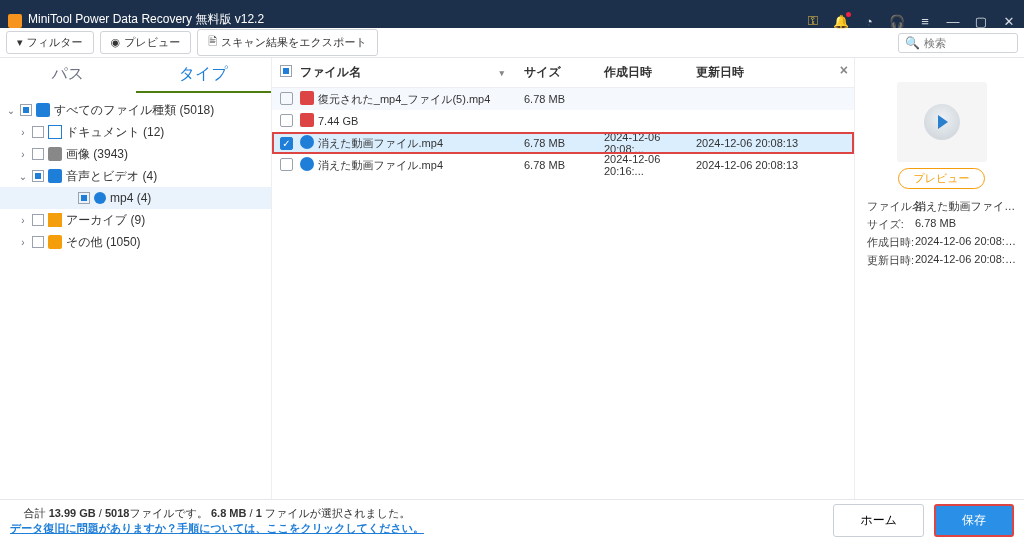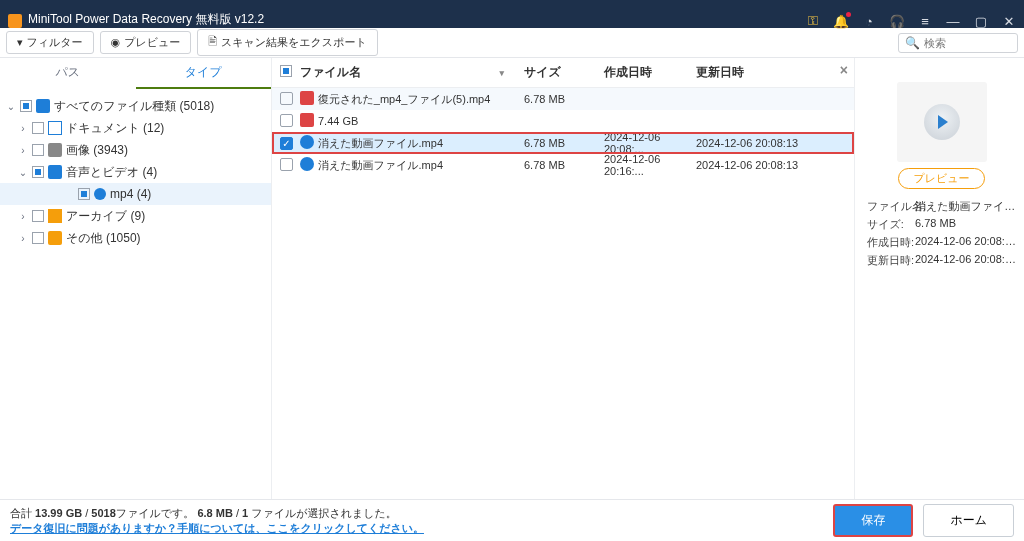--- a/index.html
+++ b/index.html
@@ -13,21 +13,21 @@
   .titlebar .bell::after { content:""; position:absolute; top:-2px; right:-3px; width:5px; height:5px; background:#e24; border-radius:50%;}
   .toolbar { height: 30px; background: #fff; border-bottom: 1px solid #e5e7eb; display: flex; align-items: center; padding: 0 6px; gap: 6px; }
   .btn { border: 1px solid #d0d3d8; background: #fff; border-radius: 3px; padding: 3px 10px; display: flex; align-items: center; gap: 4px; font-size: 11px; color:#333; cursor:pointer;}
   .btn .bi { font-size:11px;}
   .spacer { flex: 1; }
   .search { border: 1px solid #d0d3d8; border-radius: 3px; padding: 2px 6px; display:flex; align-items:center; gap:4px; width:120px;}
   .search input { border: none; outline: none; font-size: 11px; width: 90px; }
 
   .body { flex: 1; display: flex; min-height: 0; }
   .sidebar { width: 272px; border-right: 1px solid #eceef1; display: flex; flex-direction: column; }
-  .tabs { display: flex; font-size: 12px; color:#6b7280; }
+  .tabs { display: flex; font-size: 16px; color:#6b7280; }
   .tab { flex: 1; text-align: center; padding: 6px 0; cursor:pointer;}
   .tab.active { color:#1e7ed8; border-bottom:2px solid #4d7c0f; }
   .tree { padding: 6px 0; font-size: 12px; color:#333; overflow:auto; flex:1;}
   .node { display:flex; align-items:center; height:22px; gap:4px; padding-left:6px; cursor:default;}
   .node.l1 { padding-left: 18px;}
   .node.l3 { padding-left: 78px;}
   .node.sel { background:#eaf3fc;}
   .tg { width:10px; font-size:10px; color:#6b7280; text-align:center; cursor:pointer;}
   .cb { width:12px; height:12px; border:1px solid #9aa2ad; display:inline-block; cursor:pointer; position:relative;}
   .cb.some::after { content:""; position:absolute; inset:2px; background:#1e7ed8;}
@@ -63,21 +63,21 @@
   .thumb { align-self:center; width:90px; height:80px; background:#f5f5f5; display:flex; align-items:center; justify-content:center; border-radius:3px; margin-top:14px;}
   .thumb .play { width:36px; height:36px; border-radius:50%; background:radial-gradient(circle at 50% 40%, #eef2f5, #c9cfd6); display:flex; align-items:center; justify-content:center;}
   .thumb .play::after{ content:""; border-left:10px solid #2a7fce; border-top:7px solid transparent; border-bottom:7px solid transparent; margin-left:3px;}
   .preview-btn { align-self:center; margin-top:6px; border:1px solid #f59e0b; color:#f59e0b; background:#fff; border-radius:12px; padding:2px 14px; font-size:11px; cursor:pointer;}
   .meta { margin-top:10px; font-size:11px; color:#333; width:100%;}
   .meta div { display:flex; margin-bottom:3px;}
   .meta .k { width:48px; color:#444; white-space:nowrap;}
   .meta .v { flex:1; white-space:nowrap; overflow:hidden; text-overflow:ellipsis;}
 
   .footer { height:42px; border-top:1px solid #e5e7eb; display:flex; align-items:center; padding:0 10px; font-size:11px; color:#333;}
-  .footer .summary { display:flex; flex-direction:column; line-height:1.3;}
+  .footer .summary { display:flex; flex-direction:column; line-height:1.3;align-items:center;}
   .footer .summary b { font-weight:bold;}
   .footer .link { color:#1e7ed8; text-decoration:underline; cursor:pointer;font-weight:bold;}
   .footer .actions { margin-left:auto; display:flex; gap:10px;}
   .footer .fbtn { padding:6px 26px; border:1px solid #c9cfd6; border-radius:3px; font-size:12px; cursor:pointer; background:#fff;}
   .footer .fbtn.primary { background:#2a8fe6; color:#fff; border:2px solid #d44;}
 </style>
 </head>
 <body>
 
 <div class="titlebar">
@@ -242,16 +242,16 @@
 
 <div class="footer">
   <div class="summary">
     <div>
       <span>合計 </span><b>13.99 GB</b><span> / </span><b>5018</b><span>ファイルです。 </span>
       <b>6.8 MB</b><span> / </span><b>1</b><span> ファイルが選択されました。</span>
     </div>
     <span class="link">データ復旧に問題がありますか？手順については、ここをクリックしてください。</span>
   </div>
   <div class="actions">
+    <button class="fbtn">ホーム</button>
     <button class="fbtn primary">保存</button>
-    <button class="fbtn">ホーム</button>
   </div>
 </div>
 
 </body></html>

